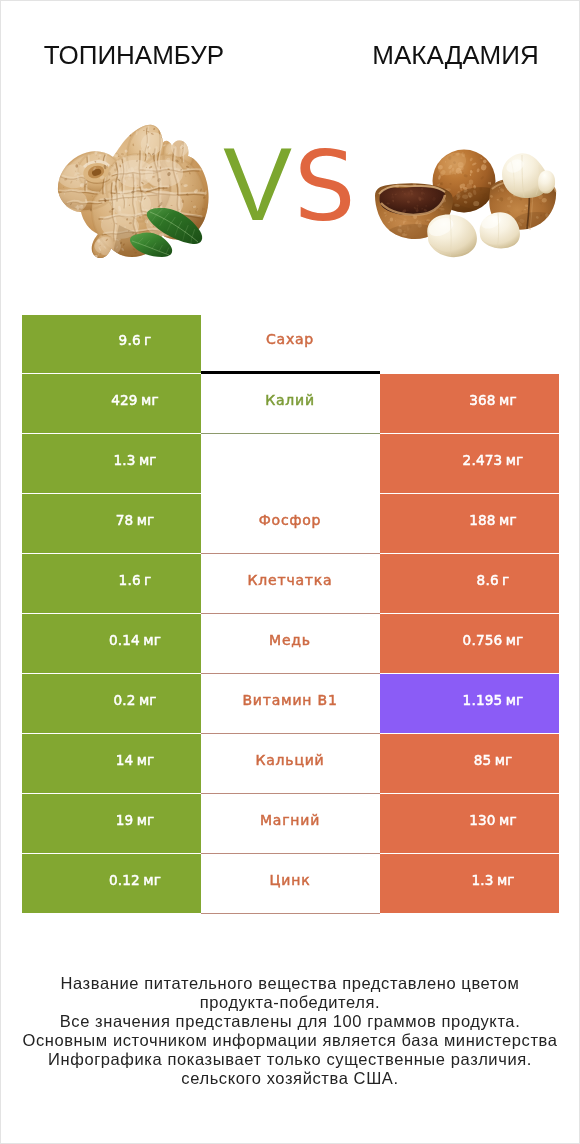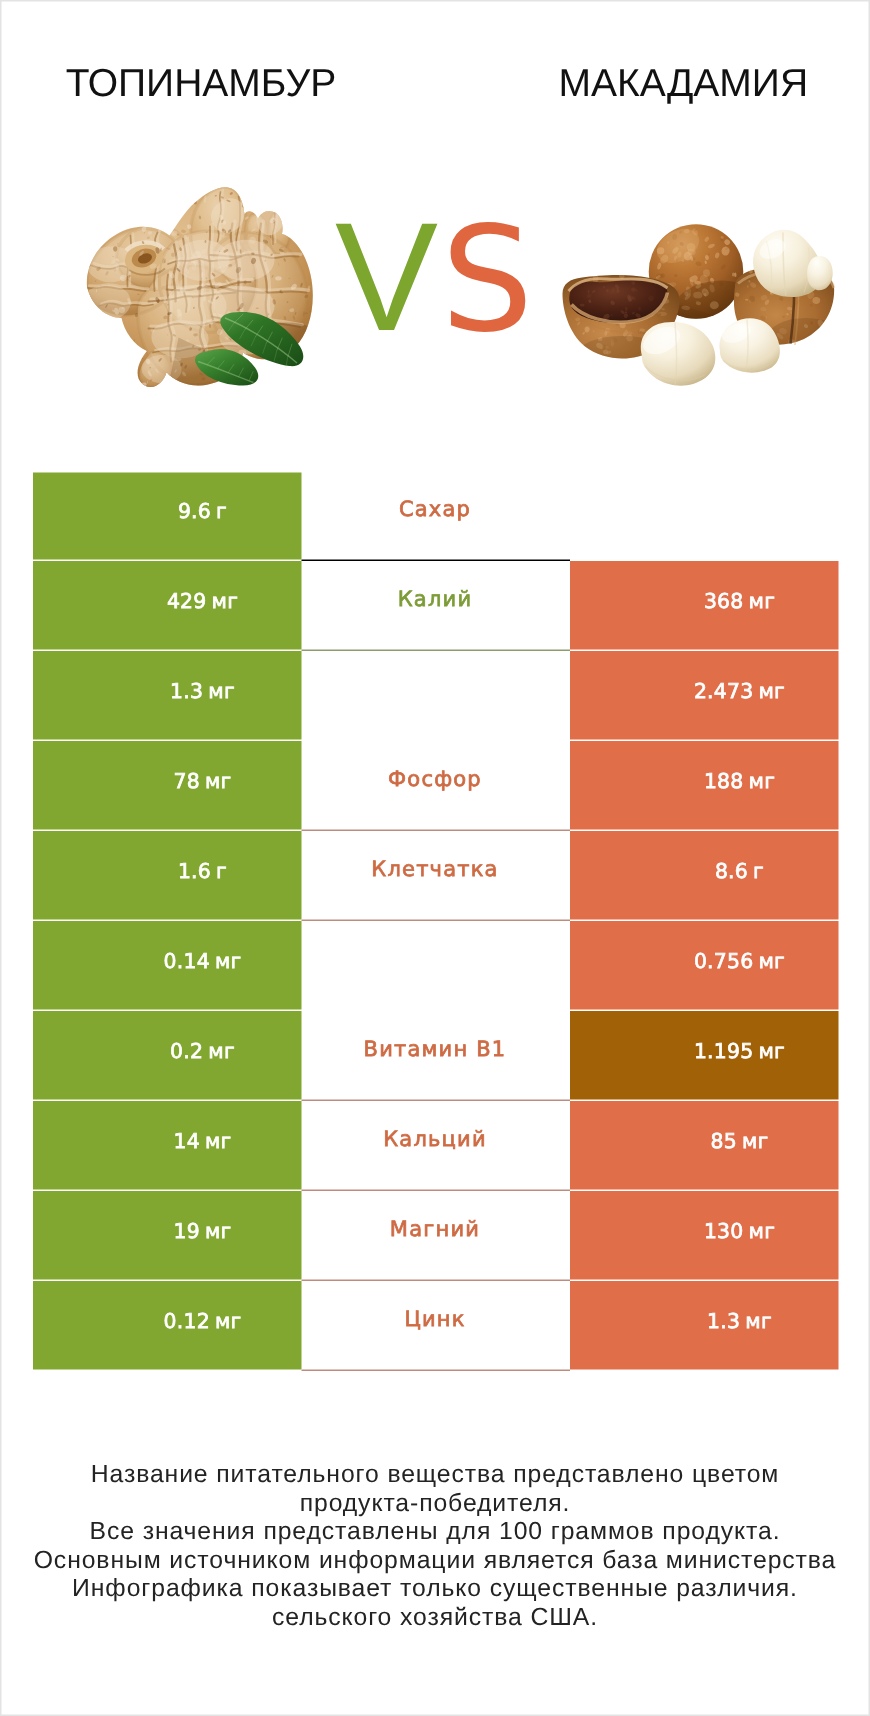--- a/index.html
+++ b/index.html
@@ -828,21 +828,21 @@
         <ellipse cx="490" cy="221" rx="10" ry="6" fill="#FFFFFD" opacity="0.5" transform="rotate(-20 490 221)"></ellipse>
         <path d="M497,212 C498,225 498,238 496,247" fill="none" stroke="#E2D5B3" stroke-width="1" opacity="0.4"></path>
         <path d="M481,239 C488,246 504,248 514,241" fill="none" stroke="#DCCCA8" stroke-width="1" opacity="0.32"></path>
       </g>
 </svg>
   <div class="tbl" id="tbody">
       <div class="row" style="top: 0px;">
         <div class="cell c-left" style="background:#82A731">
           <span class="vwrap"><span class="num">9.6</span><span class="unit">г</span></span>
         </div>
-        <div class="cell c-mid" style="border-bottom:1px solid #000000">
+        <div class="cell c-mid" style="border-bottom:3px solid #000000">
           <span class="label" style="color:#CE6B44;-webkit-text-stroke:0.5px #CE6B44">Сахар</span>
         </div>
       </div>
       <div class="row" style="top: 59.95px;">
         <div class="cell c-left" style="background:#82A731">
           <span class="vwrap"><span class="num">429</span><span class="unit">мг</span></span>
         </div>
         <div class="cell c-mid" style="border-bottom:1px solid #8E9B6D">
           <span class="label" style="color:#7D9C38;-webkit-text-stroke:0.5px #7D9C38">Калий</span>
         </div>
@@ -877,32 +877,35 @@
           <span class="label" style="color:#CE6B44;-webkit-text-stroke:0.5px #CE6B44">Клетчатка</span>
         </div>
         <div class="cell c-right" style="background:#E06E49">
           <span class="vwrap"><span class="num">8.6</span><span class="unit">г</span></span>
         </div>
       </div>
       <div class="row" style="top: 299.75px;">
         <div class="cell c-left" style="background:#82A731">
           <span class="vwrap"><span class="num">0.14</span><span class="unit">мг</span></span>
         </div>
+        <div class="cell c-mid" style="border-bottom:1px solid #BD8C7E">
+          <span class="label" style="color:#CE6B44;-webkit-text-stroke:0.5px #CE6B44">Медь</span>
+        </div>
         <div class="cell c-right" style="background:#E06E49">
           <span class="vwrap"><span class="num">0.756</span><span class="unit">мг</span></span>
         </div>
       </div>
       <div class="row" style="top: 359.7px;">
         <div class="cell c-left" style="background:#82A731">
           <span class="vwrap"><span class="num">0.2</span><span class="unit">мг</span></span>
         </div>
         <div class="cell c-mid" style="border-bottom:1px solid #BD8C7E">
           <span class="label" style="color:#CE6B44;-webkit-text-stroke:0.5px #CE6B44">Витамин B1</span>
         </div>
-        <div class="cell c-right" style="background:#a16207">
+        <div class="cell c-right" style="background:#8b5cf6">
           <span class="vwrap"><span class="num">1.195</span><span class="unit">мг</span></span>
         </div>
       </div>
       <div class="row" style="top: 419.65px;">
         <div class="cell c-left" style="background:#82A731">
           <span class="vwrap"><span class="num">14</span><span class="unit">мг</span></span>
         </div>
         <div class="cell c-mid" style="border-bottom:1px solid #BD8C7E">
           <span class="label" style="color:#CE6B44;-webkit-text-stroke:0.5px #CE6B44">Кальций</span>
         </div>

